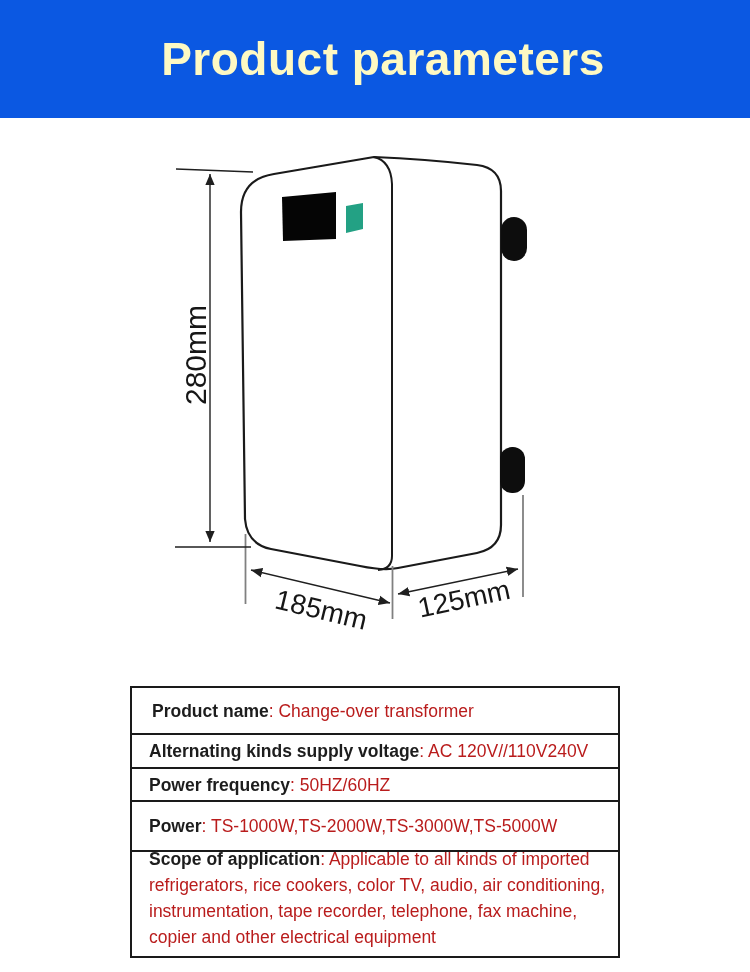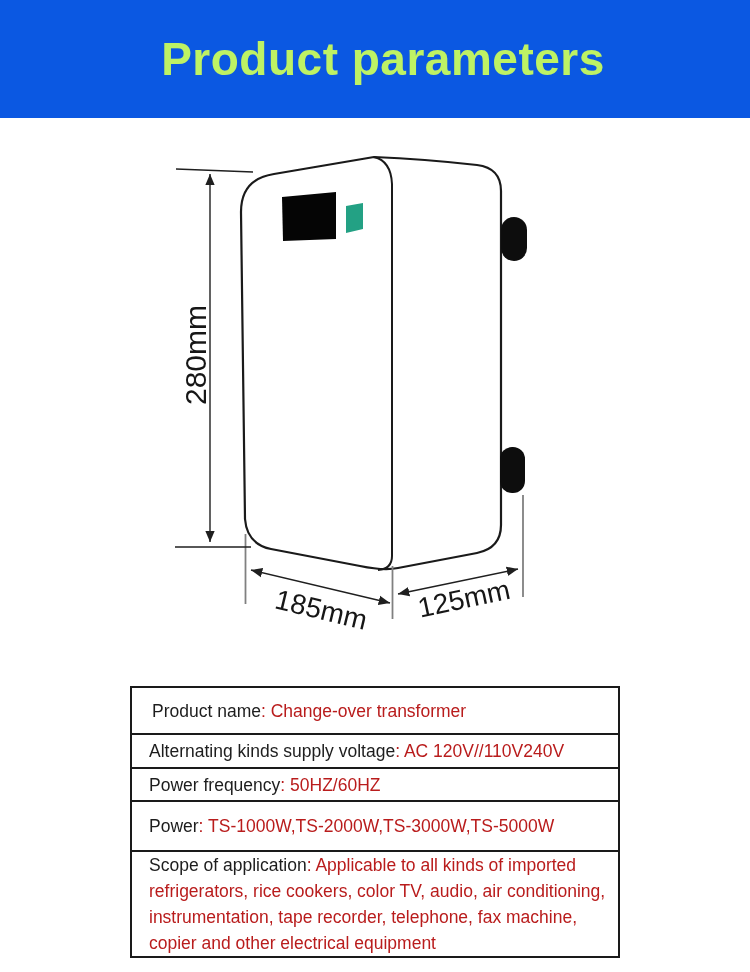--- a/index.html
+++ b/index.html
@@ -10,21 +10,21 @@
     overflow:hidden;
     font-family:"Liberation Sans","DejaVu Sans",sans-serif;
   }
   .header{
     position:absolute;top:0;left:0;
     width:750px;height:118px;
     background:#0b58e2;
     display:flex;align-items:center;justify-content:center;
   }
   .header-title{
-    color:#bef264;
+    color:#fef9c3;
     font-size:46px;
     font-weight:bold;
     letter-spacing:0.5px;
     margin-left:16px;
   }
   .diagram{
     position:absolute;top:118px;left:0;
     width:750px;height:568px;
   }
   .dim-label{
@@ -42,27 +42,27 @@
     border-top:2px solid #1a1a1a;
     box-sizing:border-box;
     padding:0 10px 0 17px;
     display:flex;align-items:center;
     font-size:17.5px;
     color:#2e2e2e;
     line-height:26px;
   }
   .spec-row:first-child{border-top:none;}
   .spec-row .row-text{display:inline;}
-  .row-label{font-weight:normal;color:#1d1d1d;}
+  .row-label{font-weight:bold;color:#1d1d1d;}
   .row-value{font-weight:normal;color:#b91c1c;}
   .row-1{height:45px;padding-left:20px;}
   .row-2{height:34px;}
   .row-3{height:33px;}
   .row-4{height:50px;}
-  .row-5{height:106px;align-items:center;padding-top:6px;padding-bottom:6px;}
+  .row-5{height:106px;align-items:flex-end;padding-top:6px;padding-bottom:6px;}
 </style>
 </head>
 <body>
 
 <div class="header">
   <div class="header-title">Product parameters</div>
 </div>
 
 <svg class="diagram" viewBox="0 0 750 568" width="750" height="568" xmlns="http://www.w3.org/2000/svg">
   <defs>

